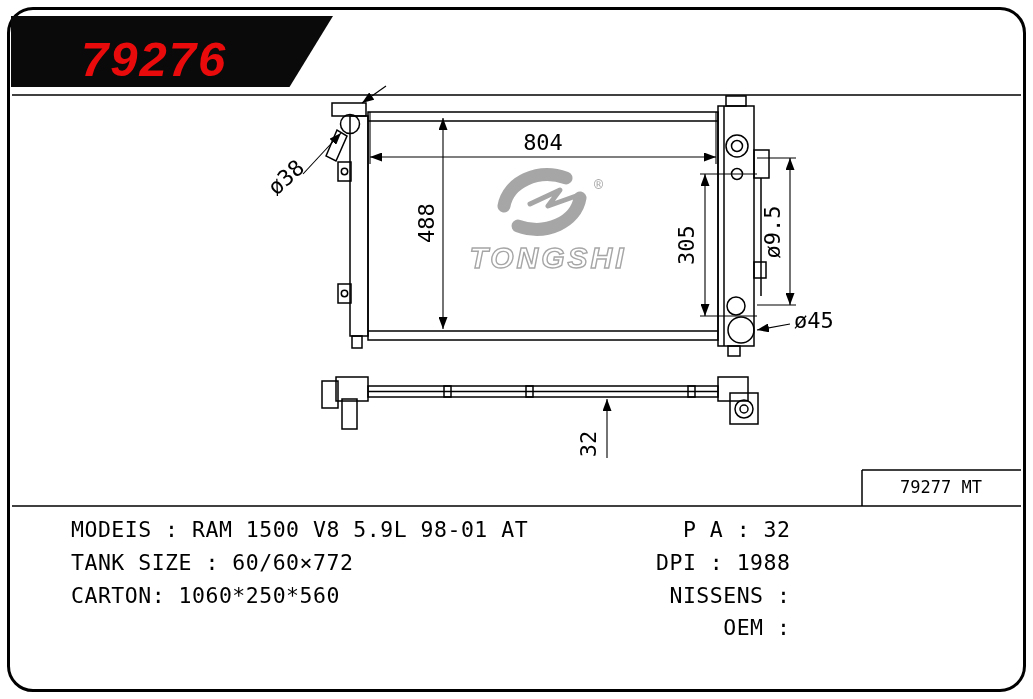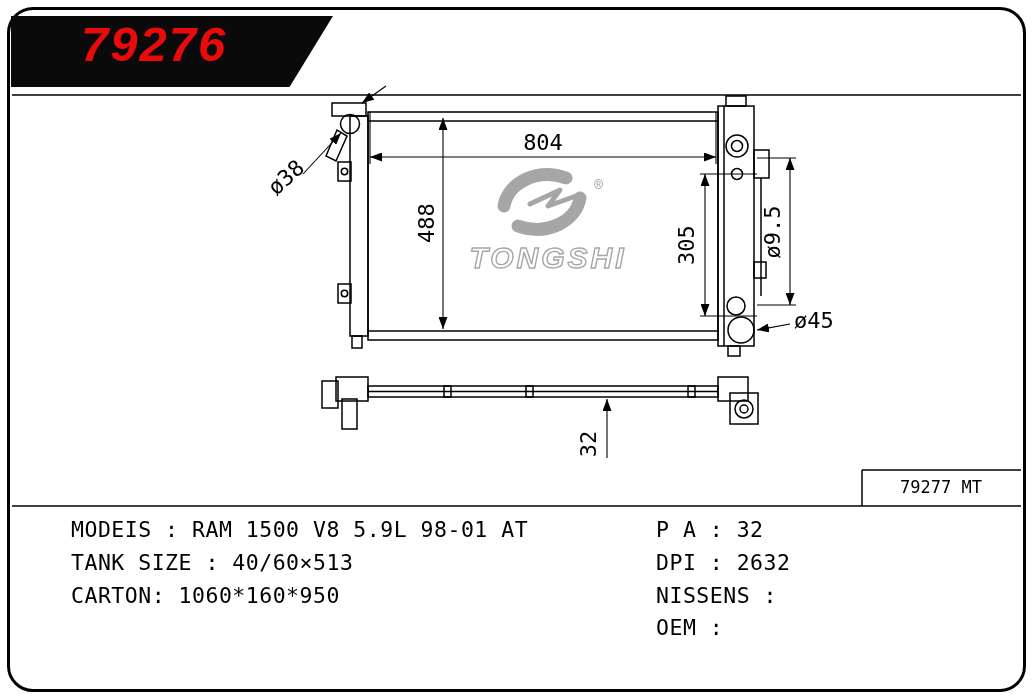--- a/index.html
+++ b/index.html
@@ -8,30 +8,30 @@
 
   .sheet{position:absolute;left:7px;top:7px;width:1019px;height:685px;
          border:3.5px solid #000;border-radius:26px;box-sizing:border-box;background:#fff;}
 
   svg.drawing{position:absolute;left:0;top:0;width:1033px;height:699px;}
 
   
   .banner{position:absolute;left:11px;top:16px;width:322px;height:71px;
           background:#0a0a0a;
           clip-path:polygon(0 0,100% 0,86.5% 100%,0 100%);
-          display:flex;align-items:flex-start;}
+          display:flex;align-items:flex-end;}
   .part-no{font-family:"Liberation Sans",sans-serif;font-weight:bold;font-style:italic;
            font-size:49px;letter-spacing:2px;padding-left:70px;
            color:var(--accent-red,#e90b0b);}
 
   
   .specs{position:absolute;left:16px;top:514px;width:1033px;height:180px;}
   .spec-col{position:absolute;top:0;display:flex;flex-direction:column;}
   .spec-col.left{left:55px;}
-  .spec-col.right{left:640px;}
+  .spec-col.right{left:640px;text-align:right;}
   .spec-line{font-family:"DejaVu Sans Mono",monospace;font-size:21.5px;line-height:32.8px;
              letter-spacing:.5px;white-space:pre;color:#000;}
 
   
   text{font-family:"DejaVu Sans Mono",monospace;}
   .dim{font-size:22px;fill:#000;}
   .ref{font-size:17px;fill:#000;}
   .logo-text{font-family:"Liberation Sans",sans-serif;font-size:30px;font-style:italic;
              font-weight:bold;letter-spacing:3px;fill:#ffffff;
              stroke:var(--logo-gray,#9d9d9d);stroke-width:1.4px;}
@@ -153,22 +153,22 @@
   </g>
 </svg>
 
 <div class="banner">
   <span class="part-no">79276</span>
 </div>
 
 <div class="specs">
   <div class="spec-col left">
     <div class="spec-line">MODEIS : RAM 1500 V8 5.9L 98-01 AT</div>
-    <div class="spec-line">TANK SIZE : 40/60×513</div>
-    <div class="spec-line">CARTON: 1060*160*950</div>
+    <div class="spec-line">TANK SIZE : 60/60×772</div>
+    <div class="spec-line">CARTON: 1060*250*560</div>
   </div>
   <div class="spec-col right">
     <div class="spec-line">P A : 32</div>
-    <div class="spec-line">DPI : 2632</div>
+    <div class="spec-line">DPI : 1988</div>
     <div class="spec-line">NISSENS :</div>
     <div class="spec-line">OEM :</div>
   </div>
 </div>
 
 </body></html>

